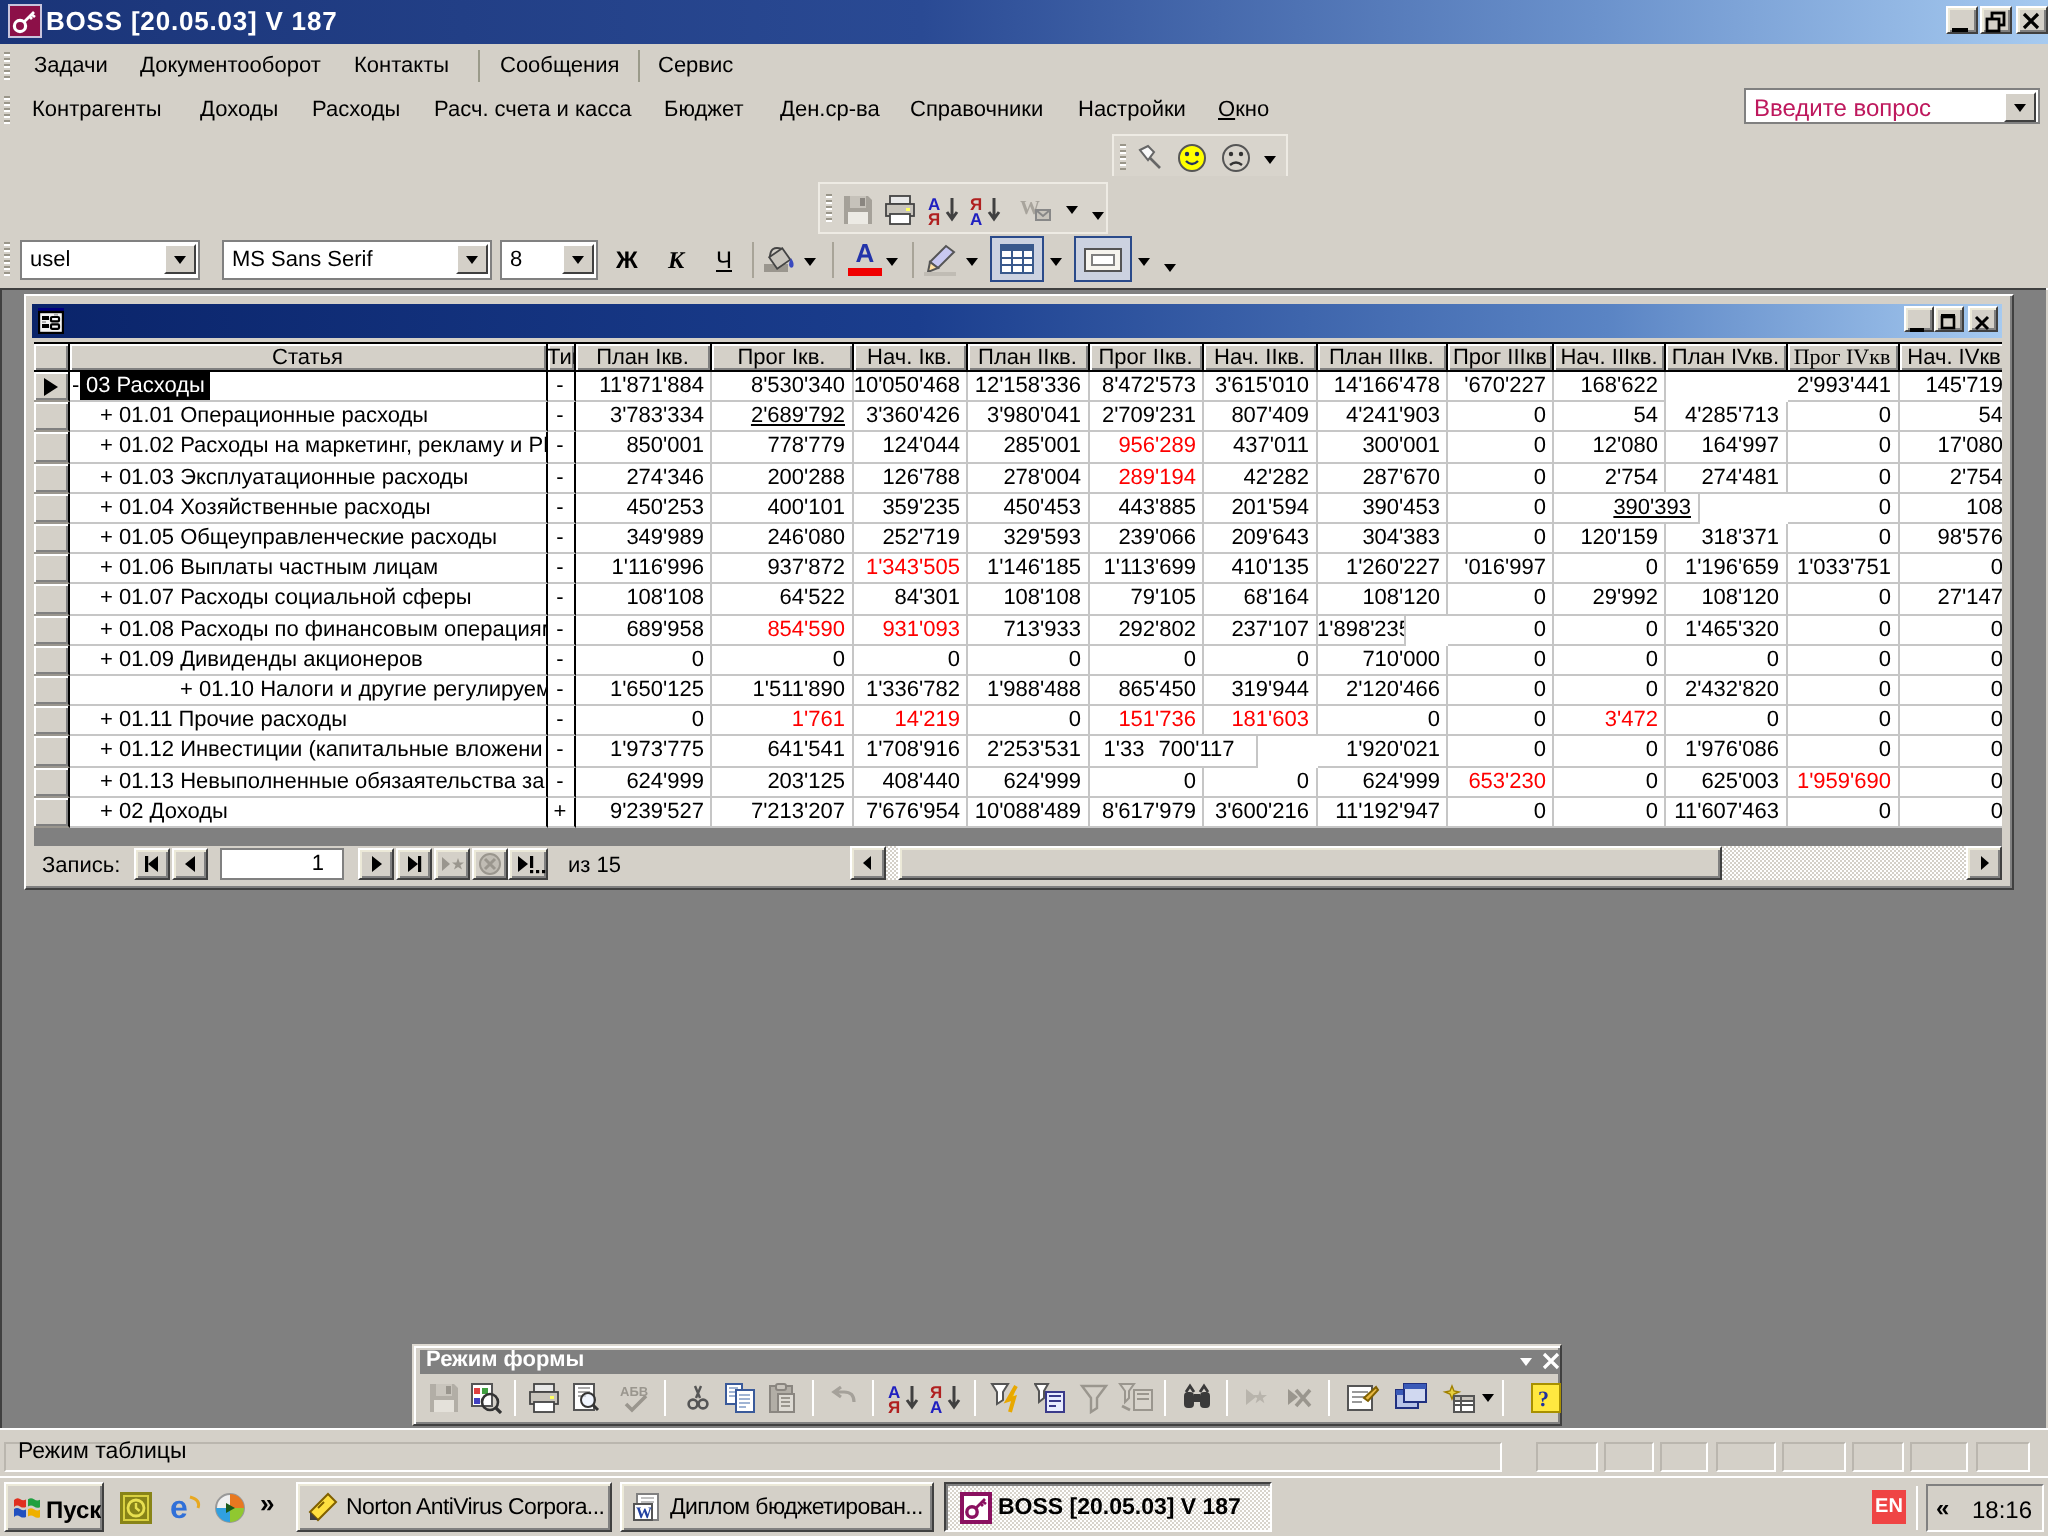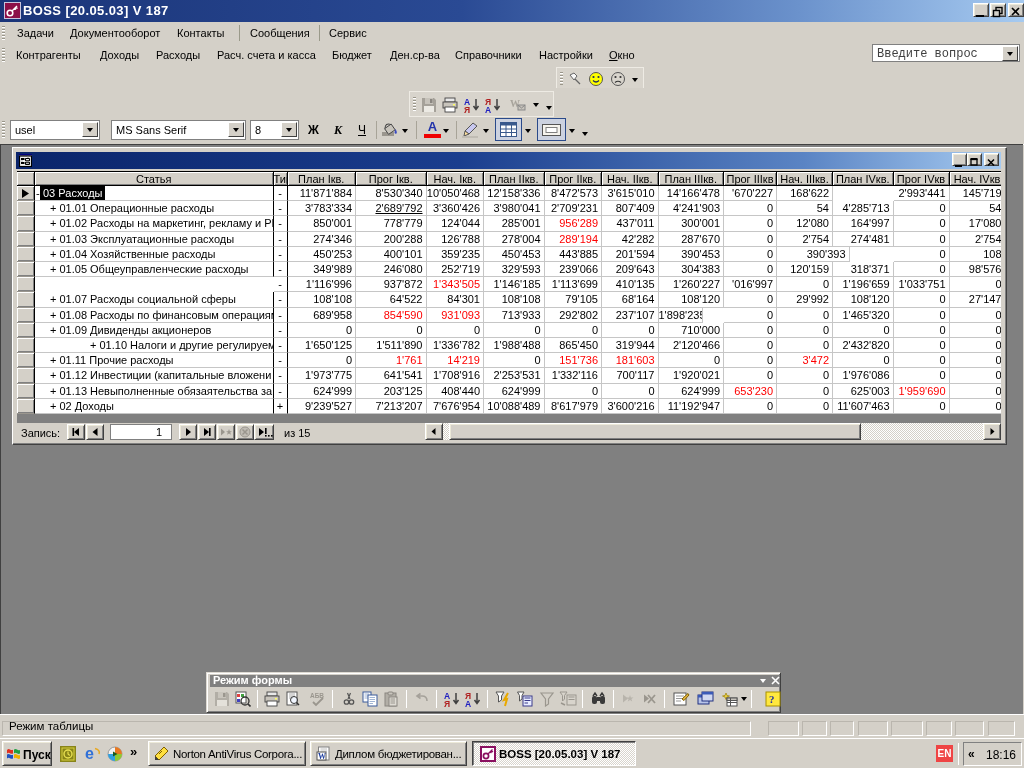--- a/index.html
+++ b/index.html
@@ -8,21 +8,21 @@
   background:linear-gradient(to right,#1a3478 0%,#2a4a94 45%,#6b92cc 78%,#a6caf0 100%); }
 #titlebar .ttext { position:absolute; left:26px; top:3px; color:#fff; font-size:13px; font-weight:bold; }
 .winbtn { position:absolute; width:16px; height:14px; background:#d4d0c8;
   border:1px solid; border-color:#fff #404040 #404040 #fff; box-shadow:inset 1px 1px 0 #ece9d8, inset -1px -1px 0 #808080; }
 .menurow { position:absolute; left:0; width:1024px; height:22px; background:#d4d0c8; }
 .menuitem { position:absolute; top:5px; font-size:11px; color:#000; white-space:nowrap; }
 .grip { position:absolute; left:2px; top:4px; bottom:4px; width:3px;
   background:repeating-linear-gradient(to bottom,#9a968a 0 1px,#fff 1px 2px,rgba(0,0,0,0) 2px 3px); }
 .msep { position:absolute; top:3px; height:16px; width:1px; background:#9a9a8a; }
 #qbox { position:absolute; left:872px; top:44px; width:148px; height:18px; background:#fff; border:1px solid #808080; }
-#qbox .qtext { position:absolute; left:4px; top:2px; font-size:12px; color:#404040;font-family:Liberation Mono, monospace; }
+#qbox .qtext { position:absolute; left:4px; top:2px; font-size:12px; color:#be185d; }
 .qbtn { position:absolute; right:1px; top:1px; width:16px; height:15px; background:#d4d0c8;
   border:1px solid; border-color:#fff #404040 #404040 #fff; }
 .darr { width:0; height:0; border-left:3.5px solid transparent; border-right:3.5px solid transparent; border-top:4px solid #000; position:absolute; }
 .tbpanel { position:absolute; background:#d8d4cc; border:1px solid #eeebe4; }
 #mdi { position:absolute; left:0; top:144px; width:1023px; height:570px; background:#808080;
   border-top:1px solid #404040; border-left:1px solid #404040; }
 #bwin { position:absolute; left:10.5px; top:1.5px; width:995px; height:298px;
   background:#d4d0c8; border:1px solid; border-color:#fff #404040 #404040 #fff;
   box-shadow:inset -1px -1px 0 #808080; }
 #btitle { position:absolute; left:3.5px; top:4px; width:985px; height:17px;
@@ -263,21 +263,21 @@
 <div class="hcell" style="left:270.5px;width:68.5px;">План Iкв.</div>
 <div class="hcell" style="left:339px;width:70.5px;">Прог Iкв.</div>
 <div class="hcell" style="left:409.5px;width:57.5px;">Нач. Iкв.</div>
 <div class="hcell" style="left:467px;width:60.5px;">План IIкв.</div>
 <div class="hcell" style="left:527.5px;width:57.5px;">Прог IIкв.</div>
 <div class="hcell" style="left:585px;width:56.5px;">Нач. IIкв.</div>
 <div class="hcell" style="left:641.5px;width:65.5px;">План IIIкв.</div>
 <div class="hcell" style="left:707px;width:53px;">Прог IIIкв</div>
 <div class="hcell" style="left:760px;width:56px;">Нач. IIIкв.</div>
 <div class="hcell" style="left:816px;width:60.5px;">План IVкв.</div>
-<div class="hcell" style="left:876.5px;width:56px;">Прог IVкв</div>
+<div class="hcell" style="left:876.5px;width:56px;font-family:Liberation Serif, serif;">Прог IVкв</div>
 <div class="hcell" style="left:932.5px;width:56px;">Нач. IVкв</div>
 </div>
 <div class="drow" style="top:15.0px;height:15.2px;">
 <div class="selcell" style="left:0px;width:18px;">
             <svg width="8" height="9" style="position:absolute;left:5px;top:3px;">
               <path d="M0 0 L7 4.5 L0 9 Z" fill="#000"></path>
             </svg>
           </div>
 <div class="dcell statya" style="left:18px;width:238.5px;">
             <span class="dash">-</span>
@@ -354,21 +354,21 @@
 <div class="dcell tcol" style="left:256.5px;width:14px;">-</div>
 <div class="dcell num" style="left:270.5px;width:68.5px;">450'253</div>
 <div class="dcell num" style="left:339px;width:70.5px;">400'101</div>
 <div class="dcell num" style="left:409.5px;width:57.5px;">359'235</div>
 <div class="dcell num" style="left:467px;width:60.5px;">450'453</div>
 <div class="dcell num" style="left:527.5px;width:57.5px;">443'885</div>
 <div class="dcell num" style="left:585px;width:56.5px;">201'594</div>
 <div class="dcell num" style="left:641.5px;width:65.5px;">390'453</div>
 <div class="dcell num" style="left:707px;width:53px;">0</div>
 <div class="dcell num" style="left:760px;width:56px;">110</div>
-<div class="dcell num" style="left:772px;width:60.5px;">390'393</div>
+<div class="dcell num" style="left:772px;width:60.5px;text-decoration:underline;">390'393</div>
 <div class="dcell num" style="left:876.5px;width:56px;">0</div>
 <div class="dcell num" style="left:932.5px;width:56px;">108</div>
 </div>
 <div class="drow" style="top:91.0px;height:15.2px;">
 <div class="selcell" style="left:0px;width:18px;"></div>
 <div class="dcell statya" style="left:18px;width:238.5px;"><span class="lbl">+ 01.05 Общеуправленческие расходы</span></div>
 <div class="dcell tcol" style="left:256.5px;width:14px;">-</div>
 <div class="dcell num" style="left:270.5px;width:68.5px;">349'989</div>
 <div class="dcell num" style="left:339px;width:70.5px;">246'080</div>
 <div class="dcell num" style="left:409.5px;width:57.5px;">252'719</div>
@@ -377,20 +377,21 @@
 <div class="dcell num" style="left:585px;width:56.5px;">209'643</div>
 <div class="dcell num" style="left:641.5px;width:65.5px;">304'383</div>
 <div class="dcell num" style="left:707px;width:53px;">0</div>
 <div class="dcell num" style="left:760px;width:56px;">120'159</div>
 <div class="dcell num" style="left:816px;width:60.5px;">318'371</div>
 <div class="dcell num" style="left:876.5px;width:56px;">0</div>
 <div class="dcell num" style="left:932.5px;width:56px;">98'576</div>
 </div>
 <div class="drow" style="top:106.19999999999999px;height:15.2px;">
 <div class="selcell" style="left:0px;width:18px;"></div>
+<div class="dcell statya" style="left:18px;width:238.5px;"><span class="lbl">+ 01.06 Выплаты частным лицам</span></div>
 <div class="dcell tcol" style="left:256.5px;width:14px;">-</div>
 <div class="dcell num" style="left:270.5px;width:68.5px;">1'116'996</div>
 <div class="dcell num" style="left:339px;width:70.5px;">937'872</div>
 <div class="dcell num red" style="left:409.5px;width:57.5px;">1'343'505</div>
 <div class="dcell num" style="left:467px;width:60.5px;">1'146'185</div>
 <div class="dcell num" style="left:527.5px;width:57.5px;">1'113'699</div>
 <div class="dcell num" style="left:585px;width:56.5px;">410'135</div>
 <div class="dcell num" style="left:641.5px;width:65.5px;">1'260'227</div>
 <div class="dcell num" style="left:707px;width:53px;">'016'997</div>
 <div class="dcell num" style="left:760px;width:56px;">0</div>
@@ -485,21 +486,21 @@
 </div>
 <div class="drow" style="top:197.39999999999998px;height:15.2px;">
 <div class="selcell" style="left:0px;width:18px;"></div>
 <div class="dcell statya" style="left:18px;width:238.5px;"><span class="lbl">+ 01.12 Инвестиции (капитальные вложени</span></div>
 <div class="dcell tcol" style="left:256.5px;width:14px;">-</div>
 <div class="dcell num" style="left:270.5px;width:68.5px;">1'973'775</div>
 <div class="dcell num" style="left:339px;width:70.5px;">641'541</div>
 <div class="dcell num" style="left:409.5px;width:57.5px;">1'708'916</div>
 <div class="dcell num" style="left:467px;width:60.5px;">2'253'531</div>
 <div class="dcell num" style="left:527.5px;width:57.5px;">1'332'116</div>
-<div class="dcell num" style="left:585px;width:56.5px;">700'117</div>
+<div class="dcell num" style="left:555px;width:56.5px;text-align:center;">700'117</div>
 <div class="dcell num" style="left:641.5px;width:65.5px;">1'920'021</div>
 <div class="dcell num" style="left:707px;width:53px;">0</div>
 <div class="dcell num" style="left:760px;width:56px;">0</div>
 <div class="dcell num" style="left:816px;width:60.5px;">1'976'086</div>
 <div class="dcell num" style="left:876.5px;width:56px;">0</div>
 <div class="dcell num" style="left:932.5px;width:56px;">0</div>
 </div>
 <div class="drow" style="top:212.6px;height:15.2px;">
 <div class="selcell" style="left:0px;width:18px;"></div>
 <div class="dcell statya" style="left:18px;width:238.5px;"><span class="lbl">+ 01.13 Невыполненные обязаятельства за</span></div>

